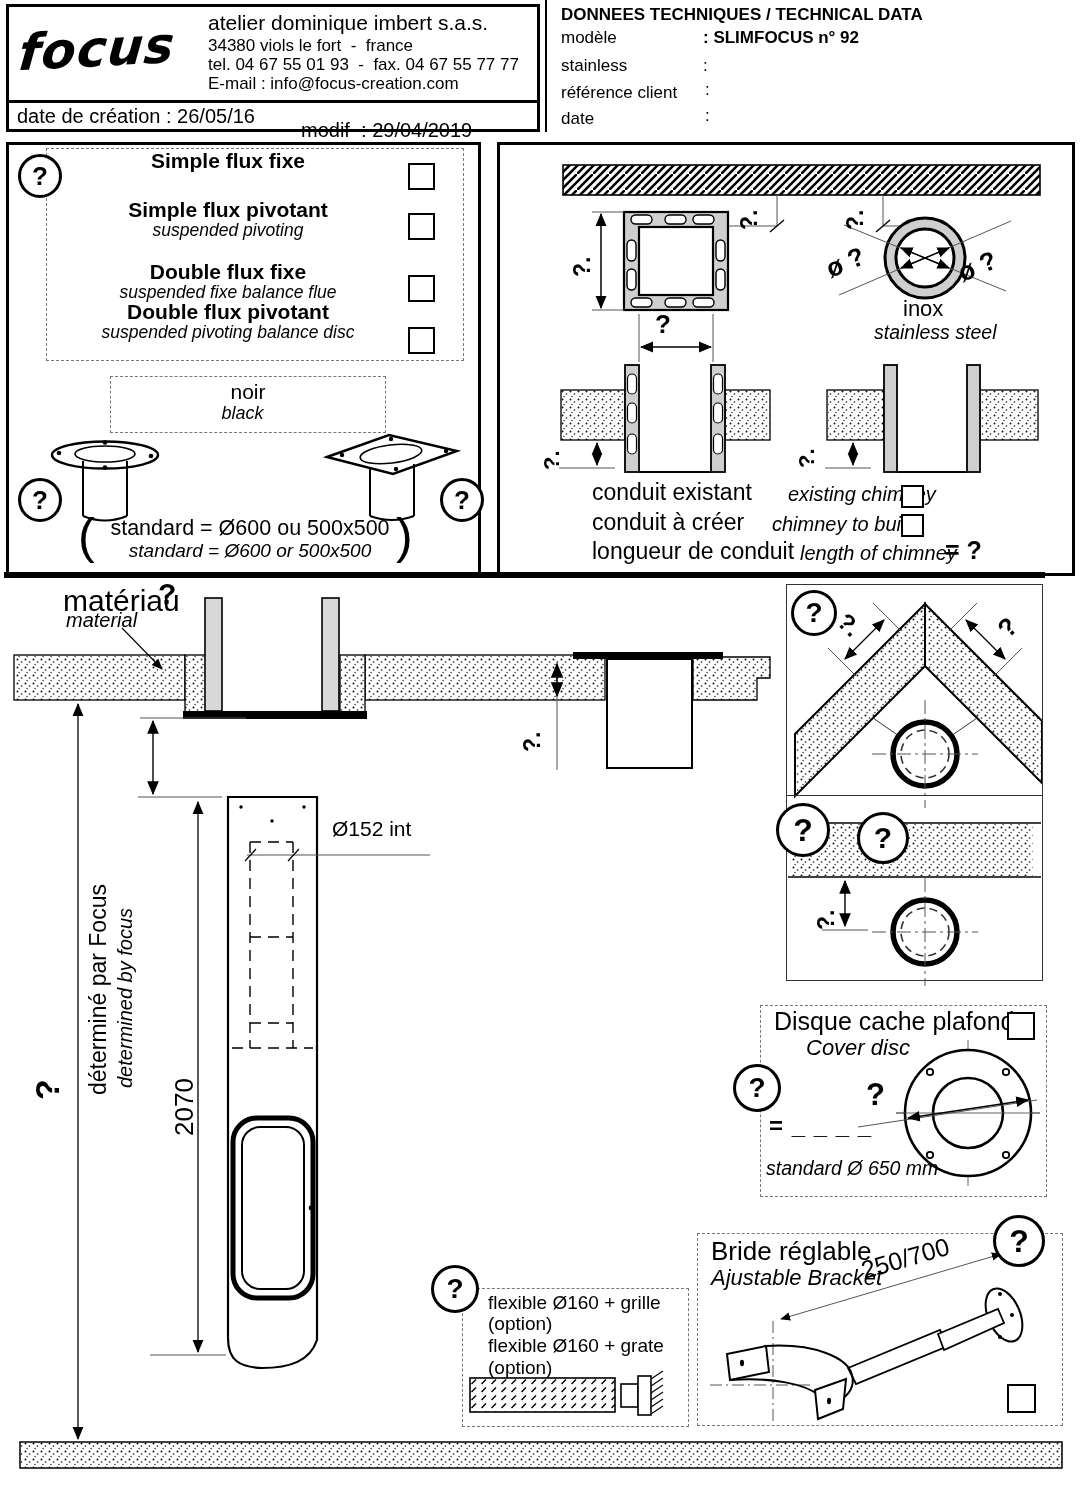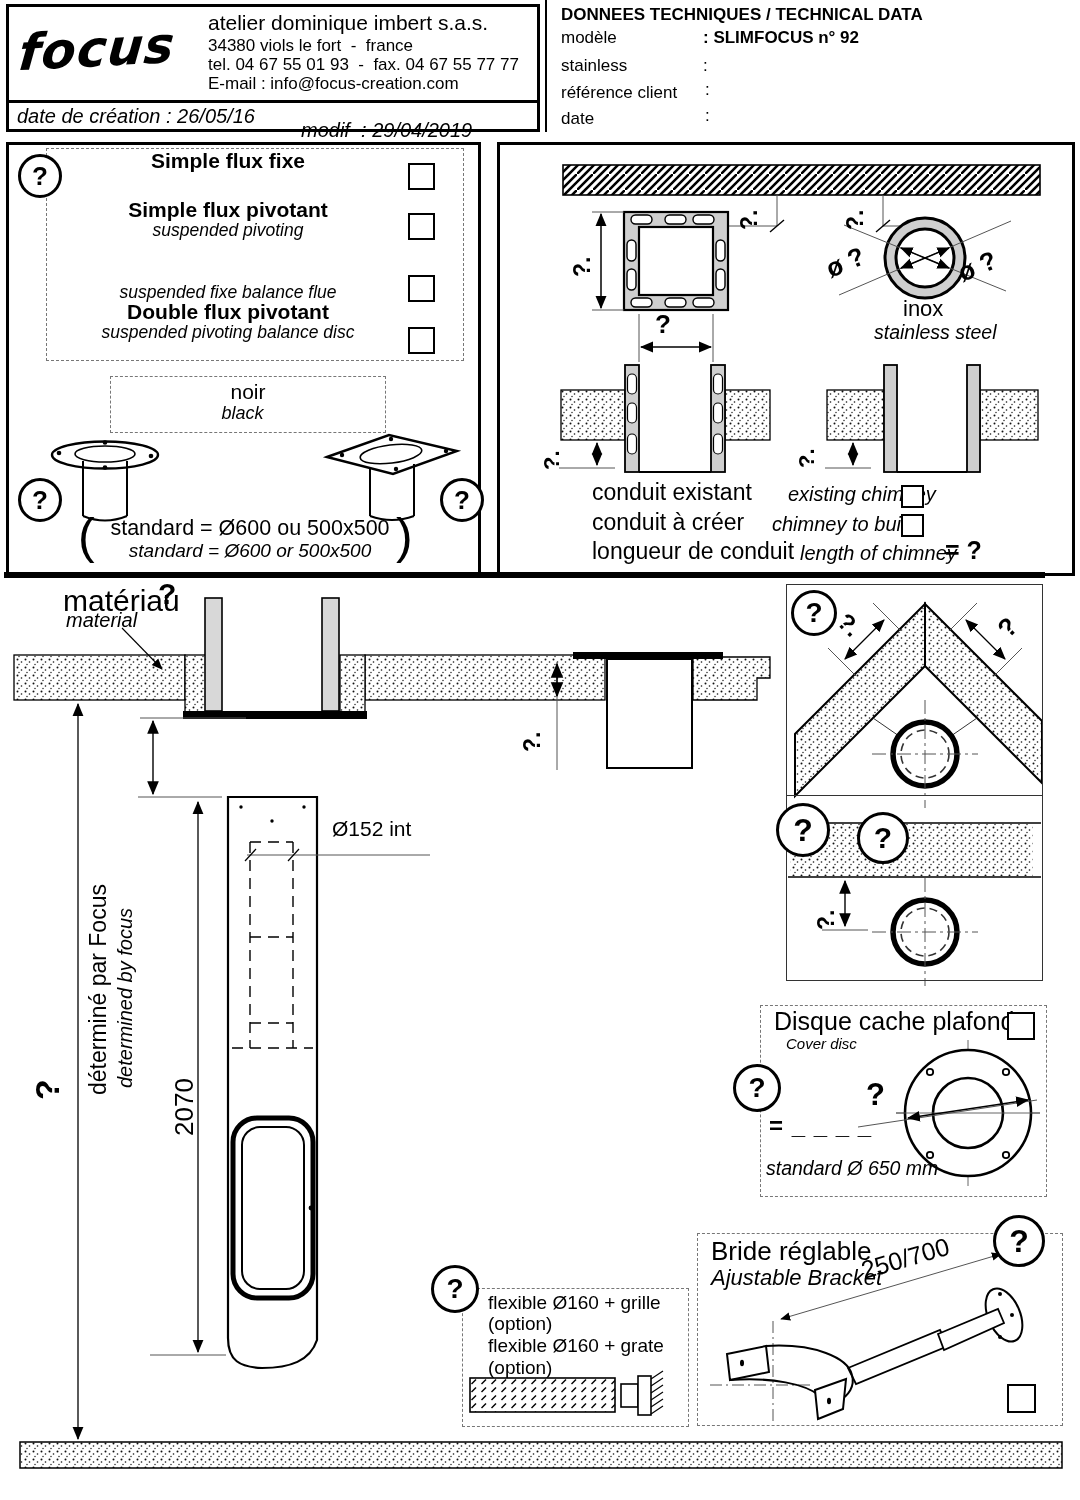--- a/index.html
+++ b/index.html
@@ -24,21 +24,21 @@
 
 <div class="page">
 
   <div style="position:absolute;left:6px;top:4px;width:534px;height:96px;border:3px solid #000;border-bottom:none;">
     <span class="t b i" style="left:10px;top:14px;font-size:50px;font-family:'DejaVu Sans',sans-serif;transform:rotate(-3deg) skewX(-8deg);letter-spacing:1px;">focus</span>
     <span class="t" style="left:199px;top:4px;font-size:21px;">atelier dominique imbert s.a.s.</span>
     <span class="t" style="left:199px;top:29px;font-size:17px;">34380 viols le fort&nbsp; -&nbsp; france</span>
     <span class="t" style="left:199px;top:48px;font-size:17px;">tel. 04 67 55 01 93&nbsp; -&nbsp; fax. 04 67 55 77 77</span>
     <span class="t" style="left:199px;top:67px;font-size:17px;">E-mail : info@focus-creation.com</span>
   </div>
-  <div style="position:absolute;left:6px;top:100px;width:534px;height:32px;border:3px solid #000;font-style:italic;">
+  <div style="position:absolute;left:6px;top:100px;width:534px;height:32px;border:3px solid #000;">
     <span class="t" style="left:8px;top:2px;font-size:20px;">date de création : 26/05/16</span>
     <span class="t" style="left:292px;top:2px;font-size:20px;margin-top:14px;">modif&nbsp; : 29/04/2019</span>
   </div>
   <div style="position:absolute;left:545px;top:0;width:0;height:132px;border-left:2.6px solid #000;"></div>
   <span class="t b" style="left:561px;top:5px;font-size:17px;">DONNEES TECHNIQUES / TECHNICAL DATA</span>
   <span class="t" style="left:561px;top:28px;font-size:17px;">modèle</span>
   <span class="t b" style="left:703px;top:28px;font-size:17px;">: SLIMFOCUS n° 92</span>
   <span class="t" style="left:561px;top:56px;font-size:17px;">stainless</span>
   <span class="t" style="left:703px;top:56px;font-size:17px;">:</span>
   <span class="t" style="left:561px;top:83px;font-size:17px;">référence client</span>
@@ -52,20 +52,21 @@
 
   <div class="qc" style="left:18px;top:154px;width:44px;height:44px;font-size:26px;">
       <span>?</span>
     </div>
 
   <div class="dbox" style="left:46px;top:148px;width:418px;height:213px;"></div>
 
   <span class="t b ctr" style="left:58px;top:149px;width:340px;font-size:21px;">Simple flux fixe</span>
   <span class="t b ctr" style="left:58px;top:198px;width:340px;font-size:21px;">Simple flux pivotant</span>
   <span class="t i ctr" style="left:58px;top:221px;width:340px;font-size:17.5px;">suspended pivoting</span>
+  <span class="t b ctr" style="left:58px;top:260px;width:340px;font-size:21px;">Double flux fixe</span>
   <span class="t i ctr" style="left:58px;top:283px;width:340px;font-size:17.5px;">suspended fixe balance flue</span>
   <span class="t b ctr" style="left:58px;top:300px;width:340px;font-size:21px;">Double flux pivotant</span>
   <span class="t i ctr" style="left:58px;top:323px;width:340px;font-size:17.5px;">suspended pivoting balance disc</span>
 
   <div class="cb" style="left:408px;top:163px;width:27px;height:27px;"></div>
   <div class="cb" style="left:408px;top:213px;width:27px;height:27px;"></div>
   <div class="cb" style="left:408px;top:275px;width:27px;height:27px;"></div>
   <div class="cb" style="left:408px;top:327px;width:27px;height:27px;"></div>
 
   <div class="dbox" style="left:110px;top:376px;width:276px;height:57px;"></div>
@@ -365,21 +366,21 @@
   <div class="qc" style="left:776px;top:803px;width:54px;height:54px;font-size:32px;">
       <span>?</span>
     </div>
   <div class="qc" style="left:857px;top:812px;width:52px;height:52px;font-size:30px;">
       <span>?</span>
     </div>
   <span class="t b r90" style="left:814px;top:930px;font-size:23px;">?.</span>
 
   <div class="dbox" style="left:760px;top:1005px;width:287px;height:192px;"></div>
   <span class="t" style="left:774px;top:1007px;font-size:25px;">Disque cache plafond</span>
-  <span class="t i" style="left:786px;top:1036px;font-size:15px;">Cover disc</span>
+  <span class="t i" style="left:806px;top:1036px;font-size:22px;">Cover disc</span>
   <div class="cb" style="left:1007px;top:1012px;width:28px;height:28px;"></div>
   <div class="qc" style="left:733px;top:1064px;width:48px;height:48px;font-size:28px;">
       <span>?</span>
     </div>
   <span class="t b" style="left:866px;top:1078px;font-size:31px;">?</span>
   <span class="t b" style="left:769px;top:1113px;font-size:24px;letter-spacing:1px;">= _ _ _ _</span>
   <span class="t i" style="left:766px;top:1158px;font-size:19.5px;">standard Ø 650 mm</span>
 
   <div class="dbox" style="left:697px;top:1233px;width:366px;height:193px;"></div>
   <span class="t" style="left:711px;top:1237px;font-size:26px;">Bride réglable</span>

